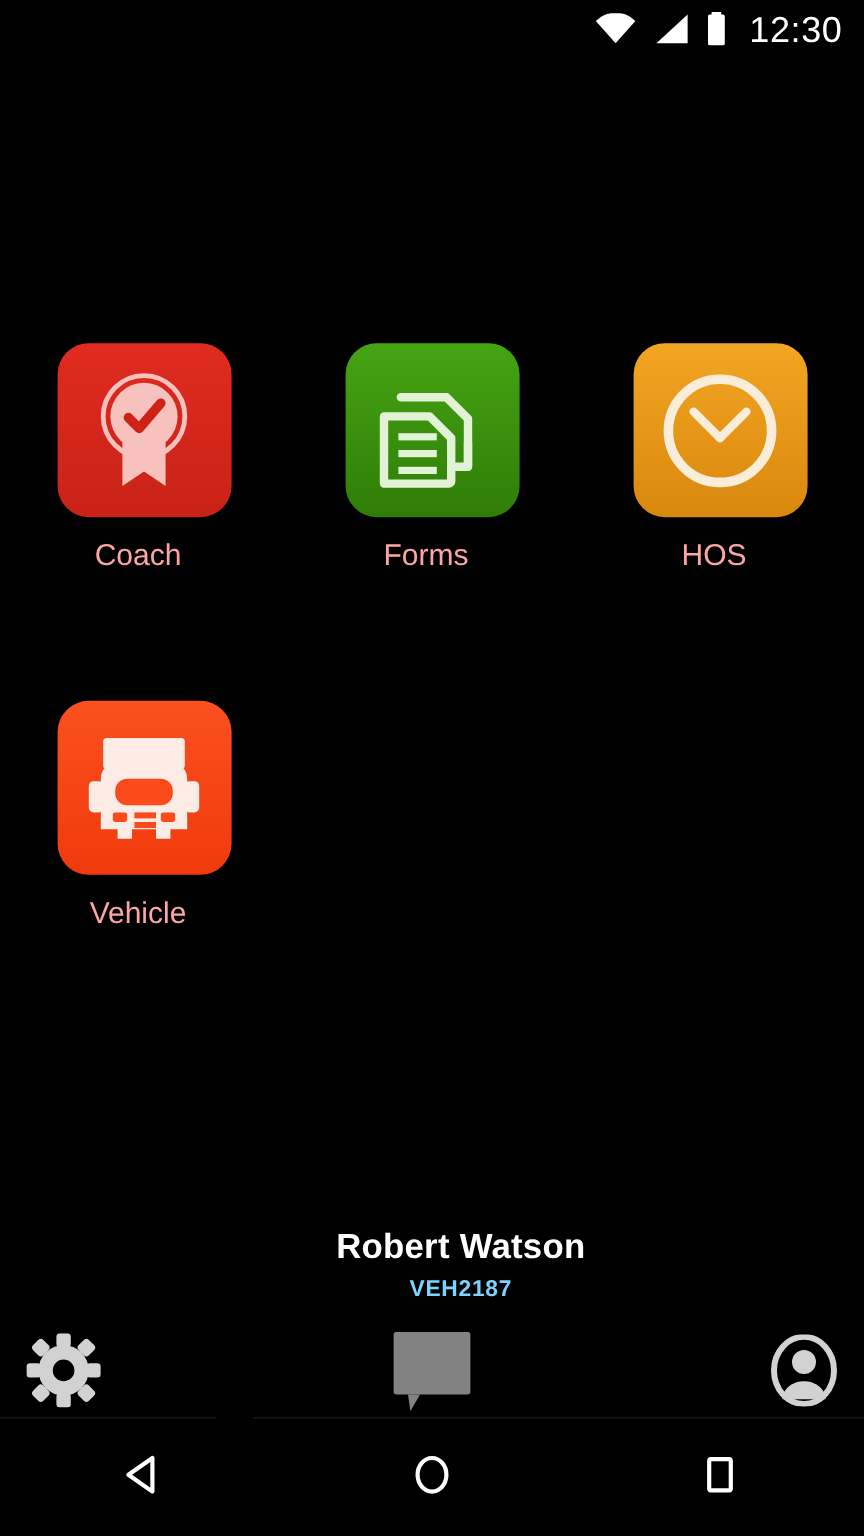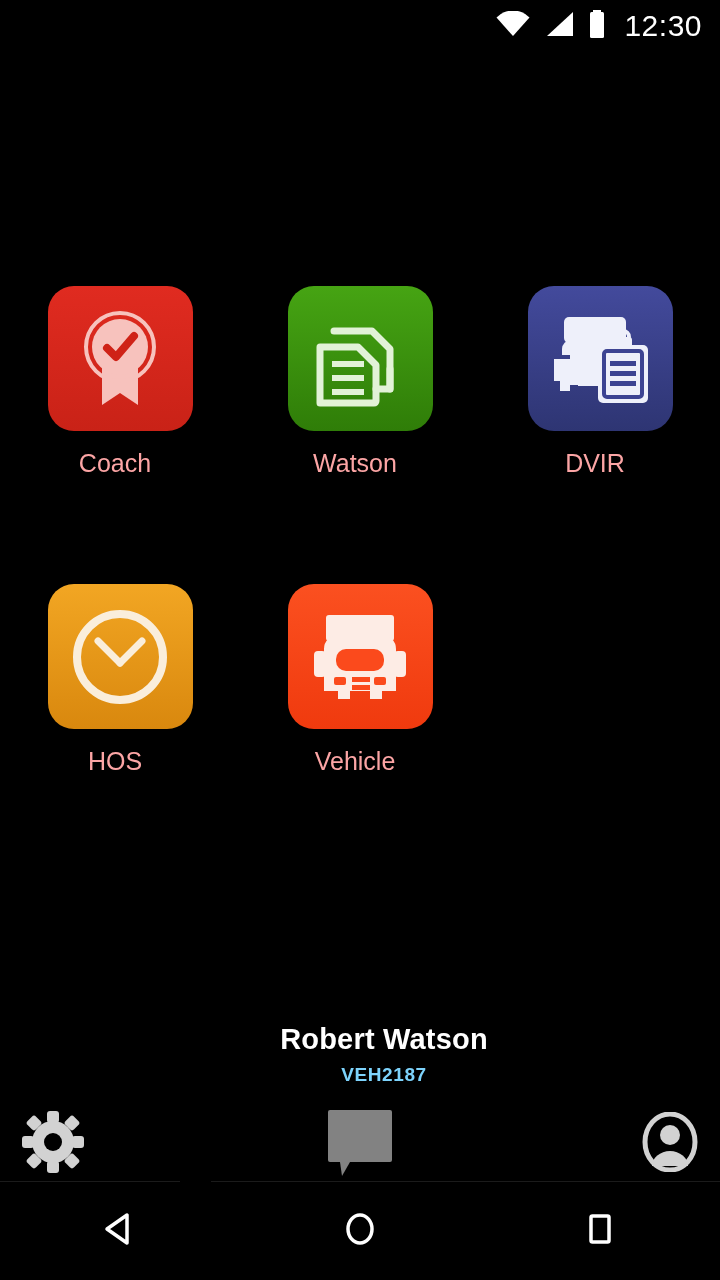--- a/index.html
+++ b/index.html
@@ -153,45 +153,23 @@
           <svg width="100" height="100" viewBox="0 0 100 100">
             <path d="M24 22 h38 l18 18 v40" fill="none" stroke="#e2f2d7" stroke-width="7" stroke-linejoin="round" stroke-linecap="round"></path>
             <path d="M80 60 v20 h-14" fill="none" stroke="#e2f2d7" stroke-width="7" stroke-linejoin="round" stroke-linecap="round"></path>
             <path d="M10 38 h38 l18 18 v36 a2 2 0 0 1 -2 2 h-54 z" fill="none" stroke="#e2f2d7" stroke-width="7" stroke-linejoin="round"></path>
             <rect x="22" y="52" width="32" height="6" fill="#e2f2d7"></rect>
             <rect x="22" y="66" width="32" height="6" fill="#e2f2d7"></rect>
             <rect x="22" y="80" width="32" height="6" fill="#e2f2d7"></rect>
           </svg>
         </span>
       </div>
-      <div class="tile-label">Watson</div>
-    </div>
-
-    <div class="cell">
-      <div class="tile" style="background:linear-gradient(180deg,#434a9c 0%,#2e3573 100%);">
-        <span>
-          <svg width="104" height="100" viewBox="0 0 104 100">
-            <rect x="16" y="8" width="62" height="26" rx="5" fill="#eef0fa"></rect>
-            <path d="M14 40 a9 9 0 0 1 9 -9 h48 a9 9 0 0 1 9 9 v6 h-66 z" fill="#eef0fa"></path>
-            <path d="M6 50 h16 v-8 h50 v34 h-8 v8 h-12 v-8 h-30 v6 h-10 v-10 h-6 z" fill="#eef0fa"></path>
-            <rect x="8" y="60" width="14" height="8" rx="2" fill="#eef0fa"></rect>
-            <rect x="30" y="62" width="36" height="5" fill="#eef0fa"></rect>
-            <rect x="30" y="72" width="36" height="5" fill="#eef0fa"></rect>
-            <rect x="50" y="36" width="50" height="58" rx="5" fill="#eef0fa"></rect>
-            <rect x="56" y="42" width="38" height="46" rx="3" fill="none" stroke="#3d4492" stroke-width="4"></rect>
-            <rect x="66" y="28" width="18" height="12" rx="3" fill="#eef0fa"></rect>
-            <circle cx="75" cy="28" r="6" fill="none" stroke="#eef0fa" stroke-width="4"></circle>
-            <rect x="62" y="52" width="26" height="5" fill="#3d4492"></rect>
-            <rect x="62" y="62" width="26" height="5" fill="#3d4492"></rect>
-            <rect x="62" y="72" width="26" height="5" fill="#3d4492"></rect>
-          </svg>
-        </span>
-      </div>
-      <div class="tile-label">DVIR</div>
-    </div>
+      <div class="tile-label">Forms</div>
+    </div>
+
 
     <div class="cell">
       <div class="tile" style="background:linear-gradient(180deg,#f2a623 0%,#d9880e 100%);">
         <span>
           <svg width="104" height="104" viewBox="0 0 104 104">
             <circle cx="52" cy="52" r="43" fill="none" stroke="#faeedb" stroke-width="8"></circle>
             <path d="M52 58 L30 36" fill="none" stroke="#faeedb" stroke-width="7" stroke-linecap="round"></path>
             <path d="M52 58 L74 36" fill="none" stroke="#faeedb" stroke-width="7" stroke-linecap="round"></path>
           </svg>
         </span>

